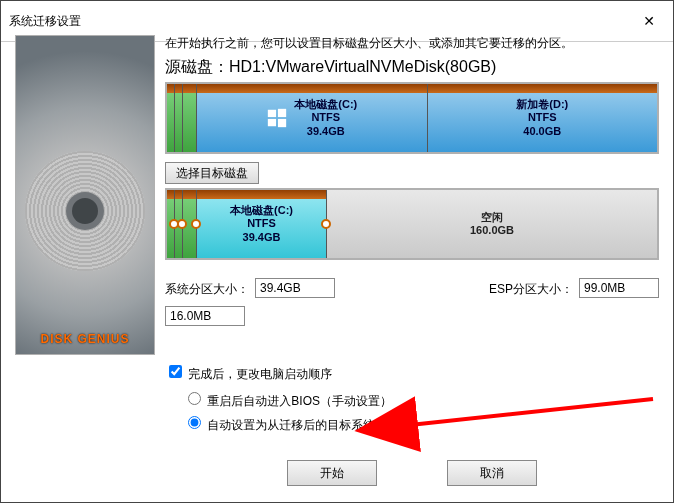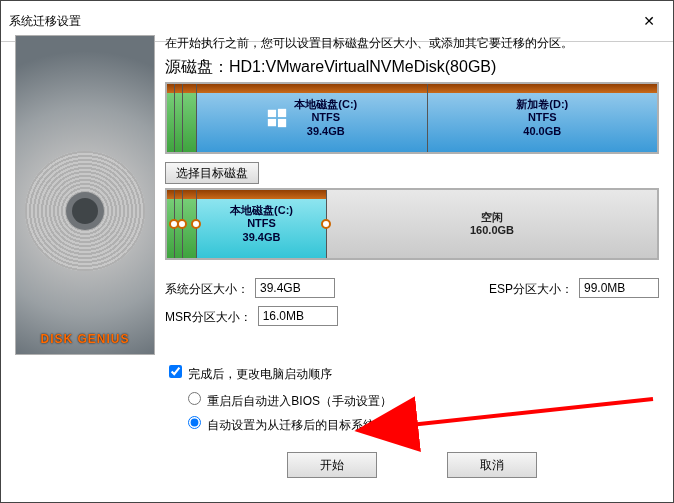--- a/index.html
+++ b/index.html
@@ -169,21 +169,21 @@
     border: 1px solid #888;
     padding: 0 4px;
     font-size: 12px;
     font-family: inherit;
   }
   .check-row { margin-top: 36px; font-size:12px; }
   .radio-block { margin-top:6px; margin-left:18px; font-size:12px; }
   .radio-block label { display:block; margin:3px 0; }
   .buttons {
     position:absolute;
-    bottom:14px;
+    bottom:6px;
     left:0; right:0;
     display:flex;
     justify-content:center;
     gap:70px;
   }
   .dlg-btn {
     width: 90px;
     height: 26px;
     border:1px solid #888;
     background: linear-gradient(#f6f6f6,#dcdcdc);
@@ -310,21 +310,20 @@
           <input class="size-input" value="39.4GB" style="">
         </div>
         <div style="flex:1"></div>
         <div class="field">
           <span>ESP分区大小：</span>
           <input class="size-input" value="99.0MB" style="">
         </div>
       </div>
       <div class="size-row" style="margin-top:8px">
         <div class="field">
-          <span>MSR分区大小：</span>
           <input class="size-input" value="16.0MB" style="">
         </div>
       </div>
 
       <div class="check-row">
         <label>
           <input type="checkbox" checked="" style="">
           <span>完成后，更改电脑启动顺序</span>
         </label>
         <div class="radio-block">

